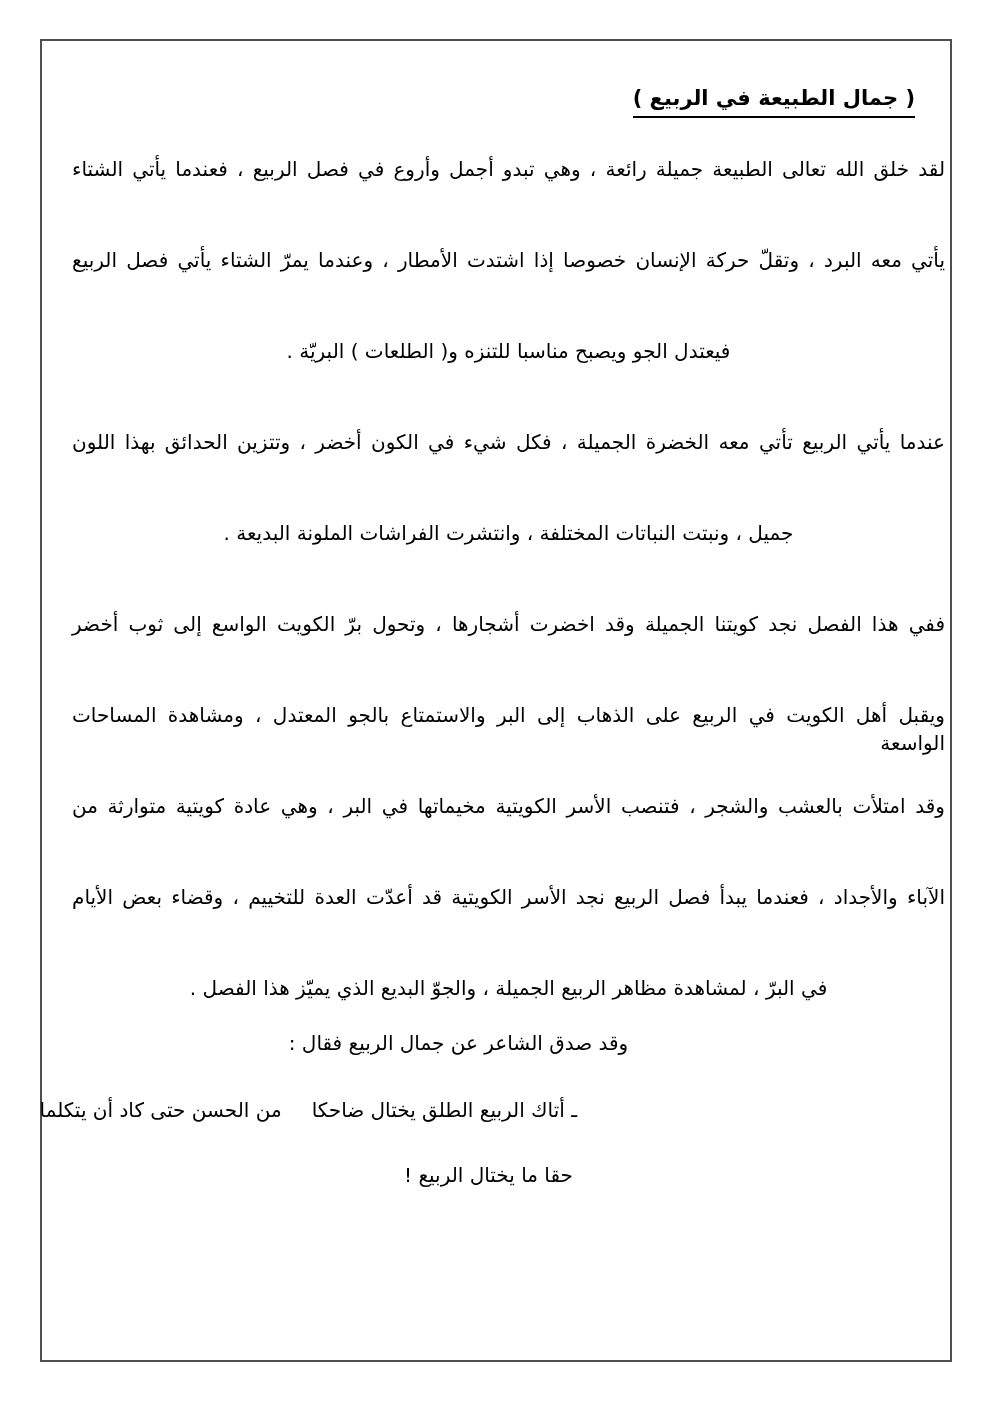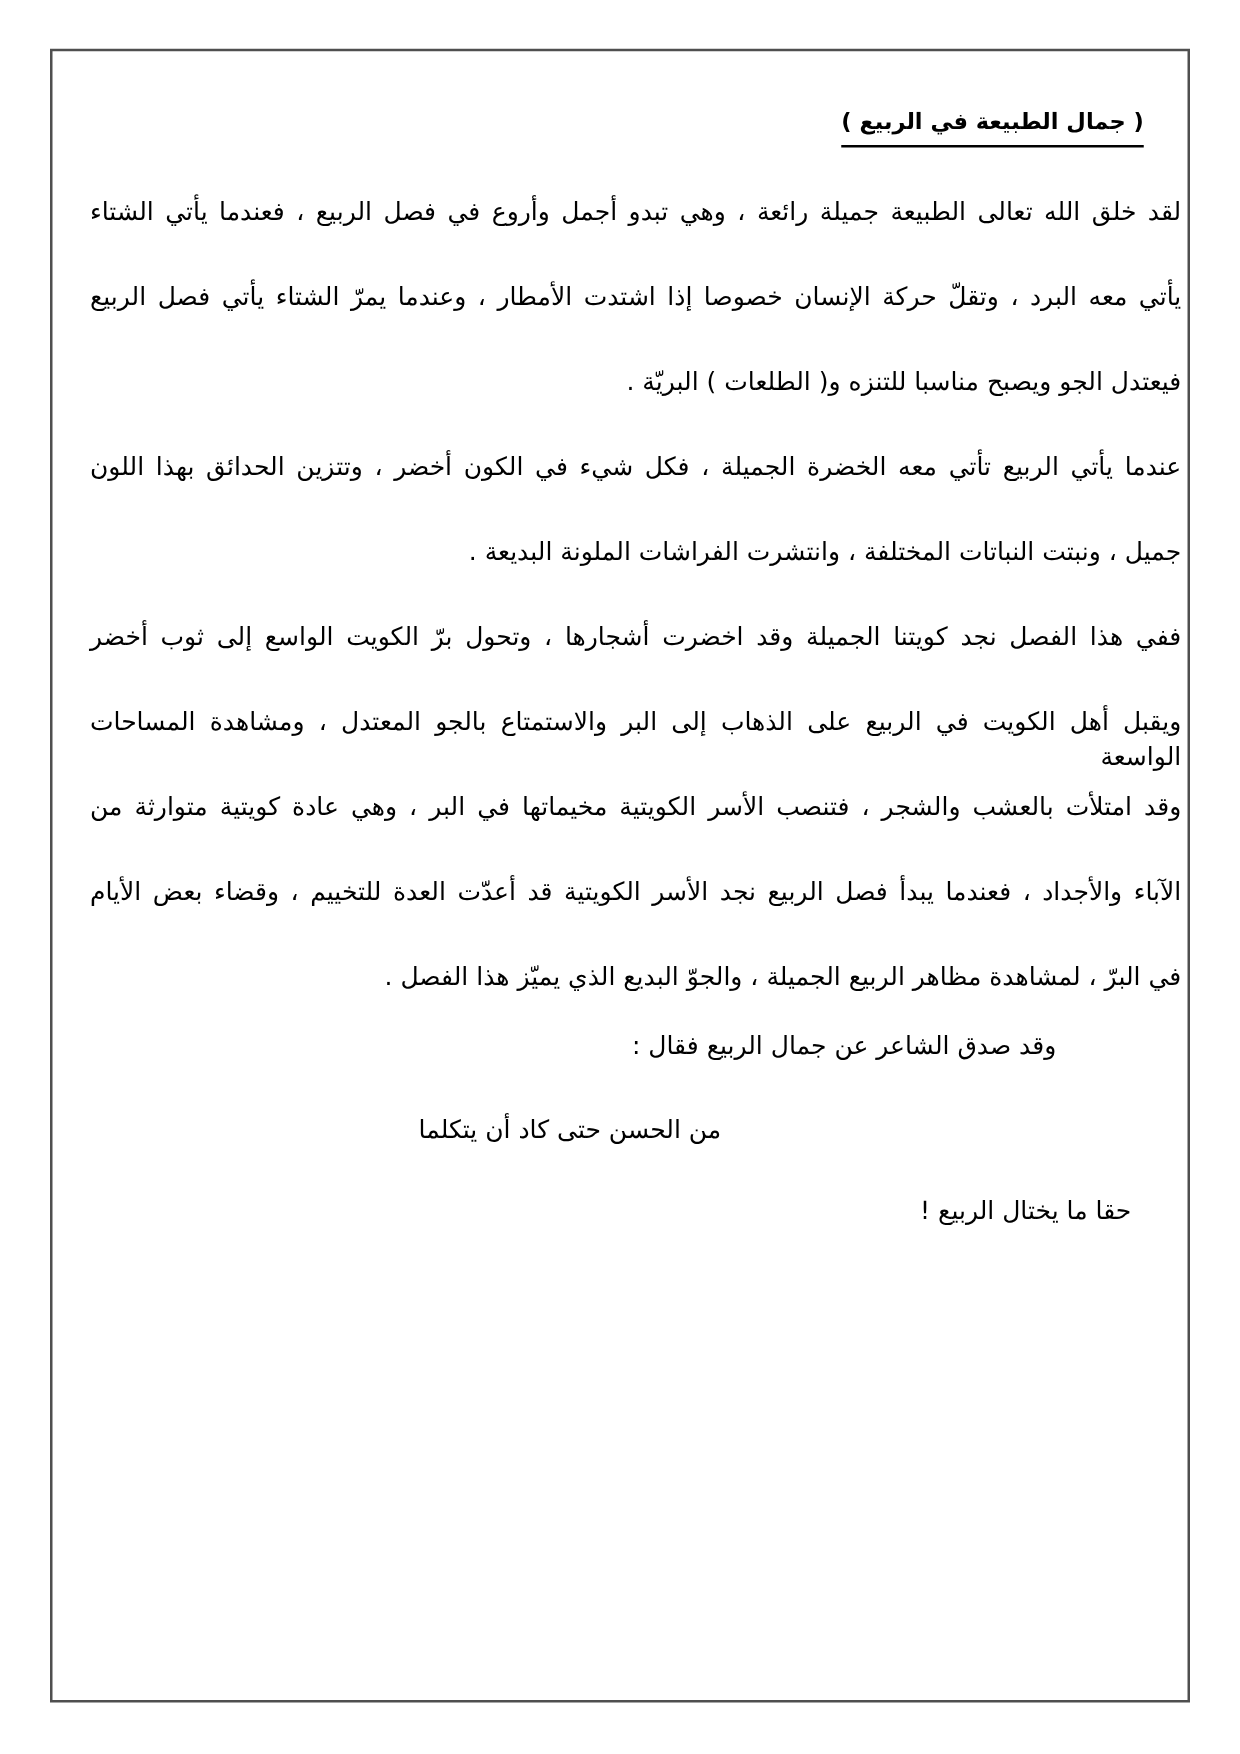--- a/index.html
+++ b/index.html
@@ -33,38 +33,38 @@
     white-space: nowrap;
   }
   
   .j {
     white-space: normal;
     text-align: justify;
     text-align-last: justify;
   }
   
   .s {
-    text-align: right;
+    text-align: center;
   }
   .title-line {
     margin-top: 42px;
     text-align: start;
     padding-right: 30px;
     height: 34px;
     line-height: 30px;
   }
   .title-text {
     display: inline-block;
     font-weight: bold;
-    font-size: 18px;
+    font-size: 21px;
     border-bottom: 2px solid #000000;
     padding-bottom: 3px;
   }
   .mt38 { margin-top: 38px; }
-  .mt63 { margin-top: 40px; }
+  .mt63 { margin-top: 63px; }
   .mt67 { margin-top: 27px; }
   .mt39 { margin-top: 39px; }
   .mt37 { margin-top: 37px; }
   .ind-poet   { padding-right: 100px; }
   .ind-close  { padding-right: 40px; }
   .verse-line {
     display: flex;
     justify-content: flex-start;
     gap: 30px;
     padding-right: 368px;
@@ -89,18 +89,19 @@
   <div class="line j mt63">ففي هذا الفصل نجد كويتنا الجميلة وقد اخضرت أشجارها ، وتحول برّ الكويت الواسع إلى ثوب أخضر</div>
 
   <div class="line j mt63">ويقبل أهل الكويت في الربيع على الذهاب إلى البر والاستمتاع بالجو المعتدل ، ومشاهدة المساحات الواسعة</div>
   <div class="line j mt63">وقد امتلأت بالعشب والشجر ، فتنصب الأسر الكويتية مخيماتها في البر ، وهي عادة كويتية متوارثة من</div>
   <div class="line j mt63">الآباء والأجداد ، فعندما يبدأ فصل الربيع نجد الأسر الكويتية قد أعدّت العدة للتخييم ، وقضاء بعض الأيام</div>
   <div class="line s mt63">في البرّ ، لمشاهدة مظاهر الربيع الجميلة ، والجوّ البديع الذي يميّز هذا الفصل .</div>
 
   <div class="line s mt67 ind-poet">وقد صدق الشاعر عن جمال الربيع فقال :</div>
 
   <div class="line mt39 verse-line">
+    <span>ـ أتاك الربيع الطلق يختال ضاحكا</span>
     <span>من الحسن حتى كاد أن يتكلما</span>
   </div>
 
   <div class="line s mt37 ind-close">حقا ما يختال الربيع !</div>
 
 </div>
 
 </body></html>

